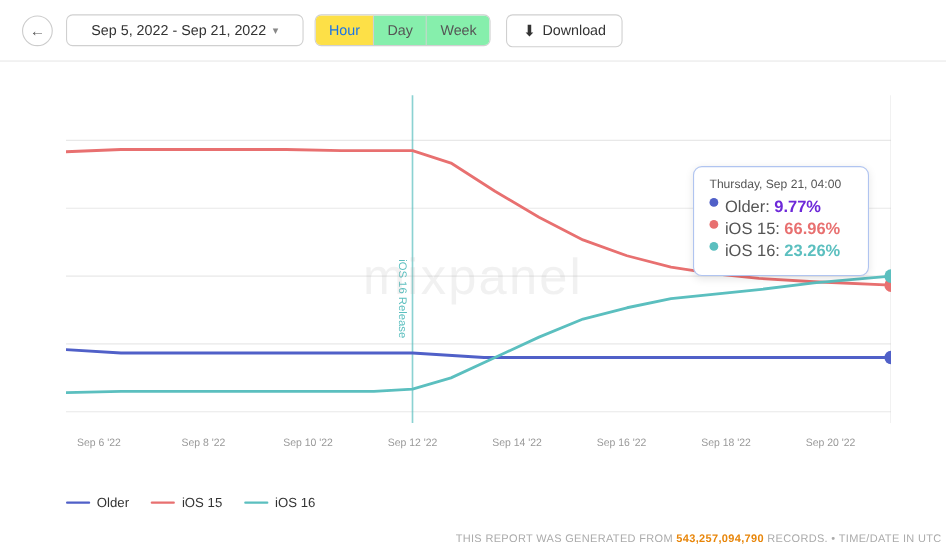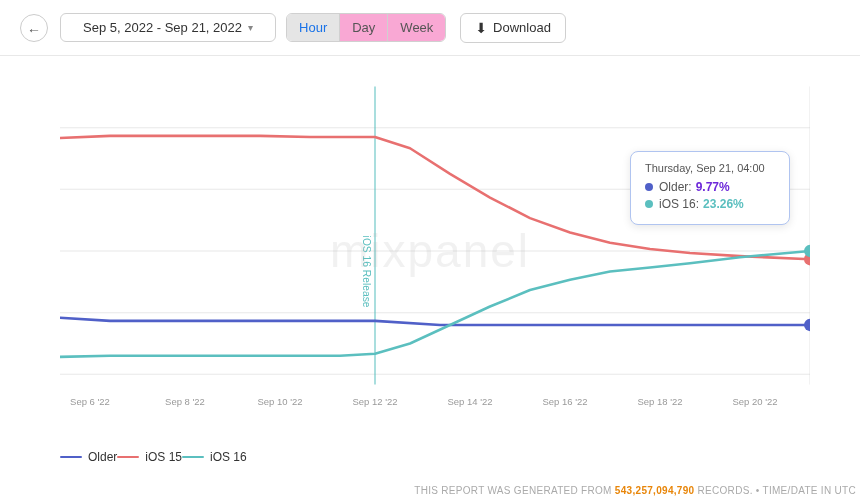--- a/index.html
+++ b/index.html
@@ -57,28 +57,28 @@
       display: flex;
       border: 1px solid #d0d0d0;
       border-radius: 6px;
       overflow: hidden;
       margin-right: 14px;
     }
     .time-btn {
       padding: 6px 12px;
       font-size: 13px;
       cursor: pointer;
-      background: #f9a8d4;
+      background: #86efac;
       color: #555;
       border: none;
       border-right: 1px solid #d0d0d0;
     }
     .time-btn:last-child { border-right: none; }
     .time-btn.active {
-      background: #e5e5e5;
+      background: #fde047;
       color: #1a73e8;
       font-weight: 500;
     }
     .download-btn {
       display: flex;
       align-items: center;
       padding: 6px 14px;
       border: 1px solid #d0d0d0;
       border-radius: 6px;
       font-size: 13px;
@@ -126,37 +126,37 @@
       min-width: 160px;
     }
     .tooltip-date {
       font-size: 11px;
       color: #555;
       margin-bottom: 6px;
       font-weight: 500;
     }
     .tooltip-row {
       display: flex;
-      align-items: center;
       margin-bottom: 3px;
-      font-size: 12px;
+      font-size: 15px;
     }
     .tooltip-dot {
       width: 8px;
       height: 8px;
       border-radius: 50%;
       margin-right: 6px;
       flex-shrink: 0;
     }
     .tooltip-label { color: #555; margin-right: 4px; }
     .tooltip-value { font-weight: 700; }
     .legend-area {
       display: flex;
       align-items: center;
       padding: 4px 60px 4px 60px;
+      gap: 20px;
     }
     .legend-item {
       display: flex;
       align-items: center;
       font-size: 12px;
       color: #333;
     }
     .legend-line {
       width: 22px;
       height: 2.5px;
@@ -247,20 +247,25 @@
 
   
   <div class="tooltip-box">
     <div class="tooltip-date">Thursday, Sep 21, 04:00</div>
     <div class="tooltip-row">
       <div class="tooltip-dot" style="background:#5060c8;"></div>
       <span class="tooltip-label">Older:</span>
       <span class="tooltip-value" style="color:#6d28d9;">9.77%</span>
     </div>
     <div class="tooltip-row">
+      <div class="tooltip-dot" style="background:#e87070;"></div>
+      <span class="tooltip-label">iOS 15:</span>
+      <span class="tooltip-value" style="color:#e87070;">66.96%</span>
+    </div>
+    <div class="tooltip-row">
       <div class="tooltip-dot" style="background:#5bbfbf;"></div>
       <span class="tooltip-label">iOS 16:</span>
       <span class="tooltip-value" style="color:#5bbfbf;">23.26%</span>
     </div>
   </div>
 </div>
 
 <div class="legend-area">
   <div class="legend-item">
     <div class="legend-line" style="background:#5060c8;"></div>

